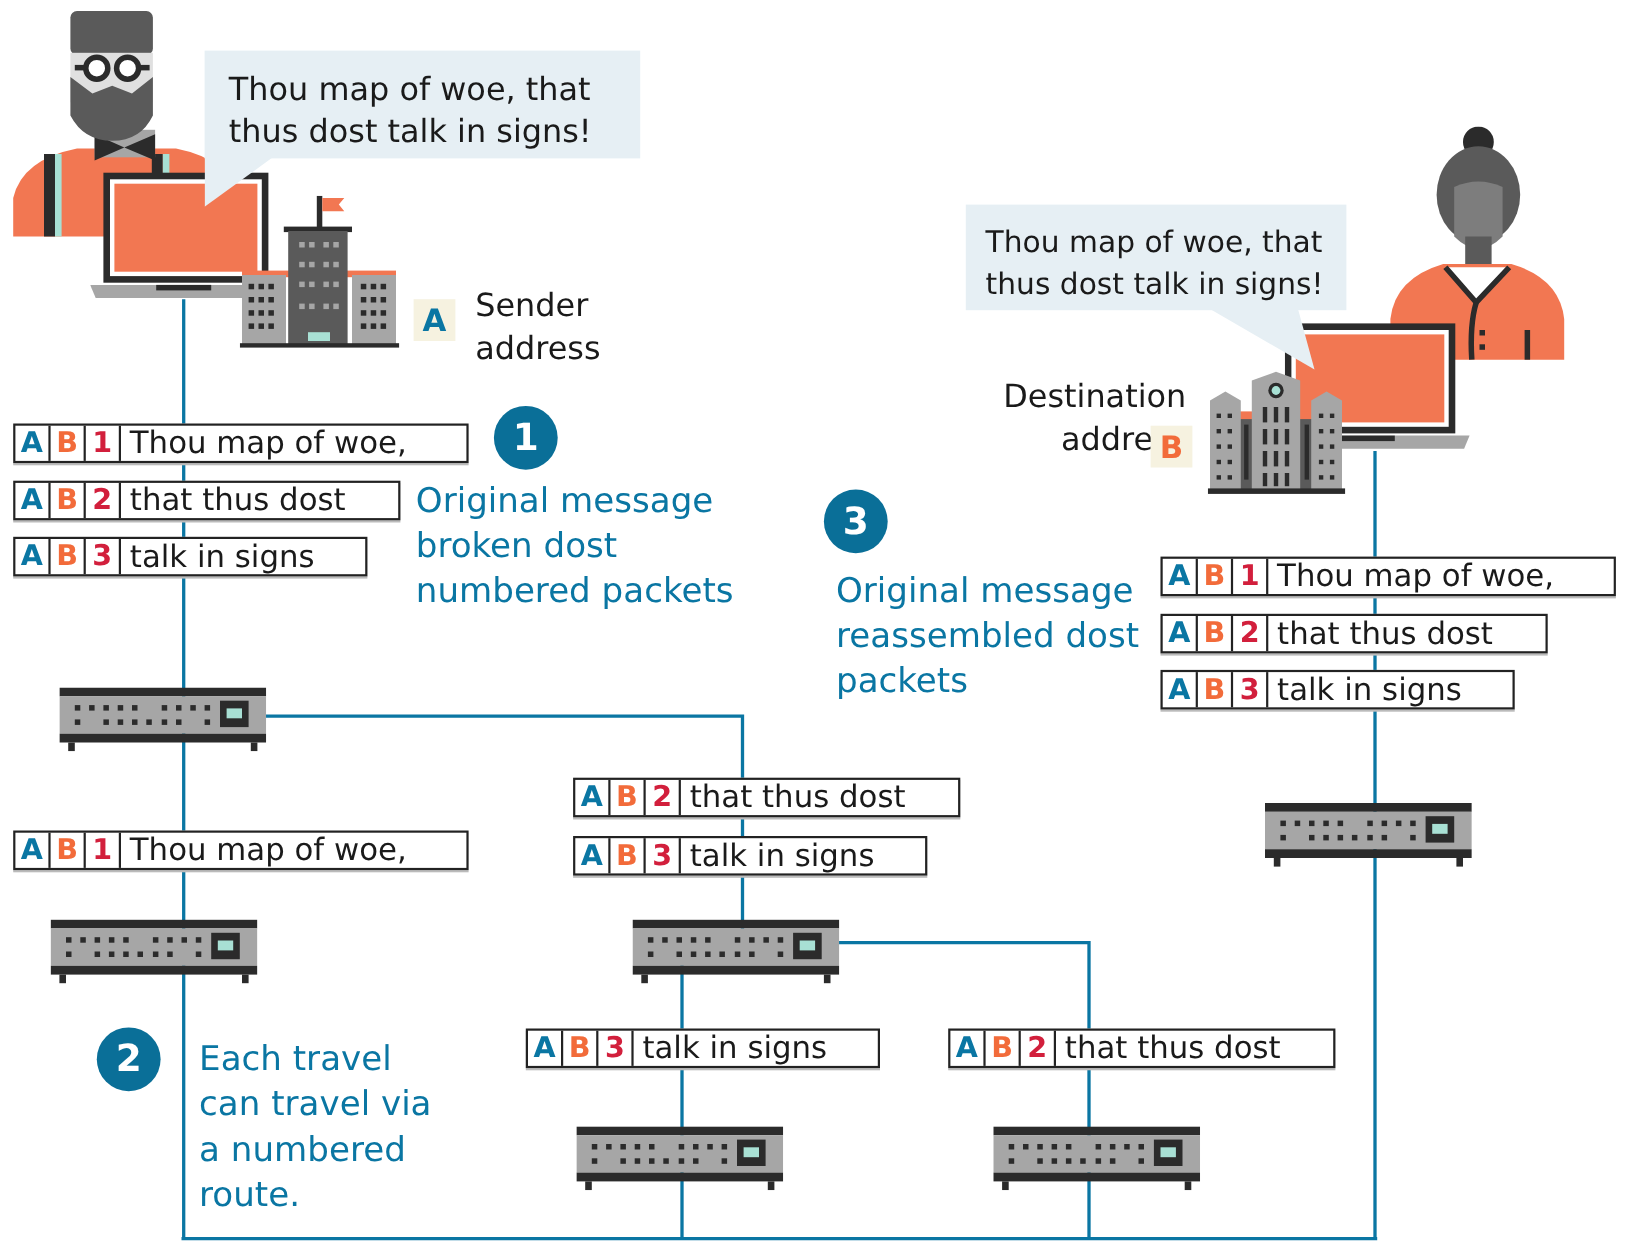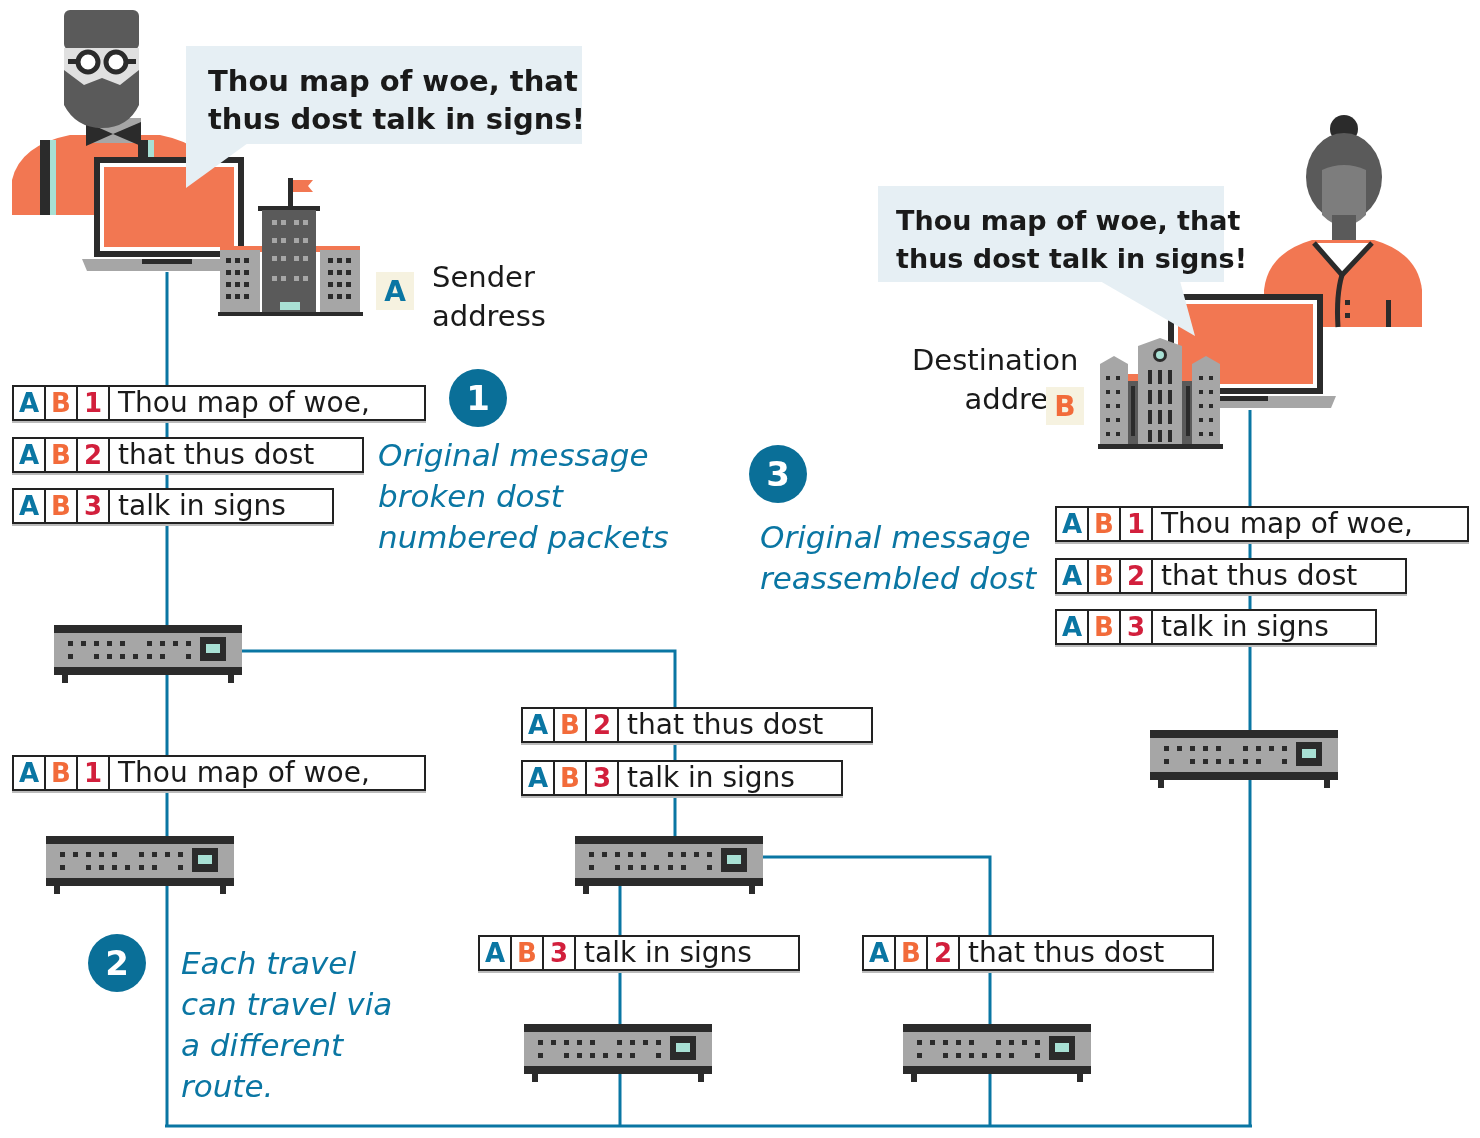--- a/index.html
+++ b/index.html
@@ -4,37 +4,37 @@
 <style>
   html, body { margin: 0; padding: 0; background: #ffffff; }
   body { width: 1480px; height: 1138px; position: relative; overflow: hidden;
          font-family: "DejaVu Sans", "Liberation Sans", sans-serif; }
   .abs { position: absolute; }
   #wires { position: absolute; left: 0; top: 0; width: 1480px; height: 1138px; }
   #wires line, #wires polyline { stroke: #0a76a3; stroke-width: 3; fill: none; }
 
   .bubble { position: absolute; background: #e6eff4; color: #1a1a1a;
             font-size: 29px; line-height: 38px; padding: 16px 22px; box-sizing: border-box; }
-  .bubble .line { display: block; white-space: nowrap; font-weight: bold; }
+  .bubble .line { display: block; white-space: nowrap; }
 
   .packet { position: absolute; display: flex; height: 36px; border: 2px solid #222;
             background: #fff; box-sizing: border-box; box-shadow: 0 2px 0 #bbb; }
   .packet .cell { width: 32px; border-right: 2px solid #222; display: flex; align-items: center;
                   justify-content: center; font-size: 26px; font-weight: bold; box-sizing: border-box; }
   .packet .cell.src { color: #0a76a3; }
   .packet .cell.dst { color: #f26b3a; }
   .packet .cell.seq { color: #d21f3c; }
   .packet .txt { padding: 0 12px 0 8px; font-size: 28px; line-height: 32px; color: #1a1a1a;
                  white-space: nowrap; display: flex; align-items: center; }
 
   .step { position: absolute; width: 58px; height: 58px; border-radius: 50%; background: #0a6f98;
           color: #fff; font-size: 34px; font-weight: bold; display: flex; align-items: center;
           justify-content: center; }
   .caption { position: absolute; color: #0a76a3; font-size: 31px; line-height: 41px; }
-  .caption span { display: block; white-space: nowrap; font-style: italic; }
+  .caption span { display: block; white-space: nowrap; }
 
   .addr-label { position: absolute; color: #1a1a1a; font-size: 29px; line-height: 39px; }
   .addr-label span { display: block; white-space: nowrap; }
   .addr-badge { position: absolute; width: 38px; height: 38px; background: #f6f2e0;
                 font-size: 28px; font-weight: bold; display: flex; align-items: center; justify-content: center; }
 
   .router { position: absolute; width: 188px; height: 58px; }
 </style>
 </head>
 <body>
@@ -235,28 +235,29 @@
 <div class="caption" style="left:378px;top:435px;">
   <span>Original message</span>
   <span>broken dost</span>
   <span>numbered packets</span>
 </div>
 
 <div class="step" style="left:88px;top:934px;">2</div>
 <div class="caption" style="left:181px;top:943px;">
   <span>Each travel</span>
   <span>can travel via</span>
-  <span>a different</span>
+  <span>a numbered</span>
   <span>route.</span>
 </div>
 
 <div class="step" style="left:749px;top:445px;">3</div>
 <div class="caption" style="left:760px;top:517px;">
   <span>Original message</span>
   <span>reassembled dost</span>
+  <span>packets</span>
 </div>
 
 <div class="packet" style="left:12px;top:385px;width:414px;">
   <div class="cell src">A</div>
   <div class="cell dst">B</div>
   <div class="cell seq">1</div>
   <div class="txt">Thou map of woe,</div>
 </div>
 <div class="packet" style="left:12px;top:437px;width:352px;">
   <div class="cell src">A</div>

